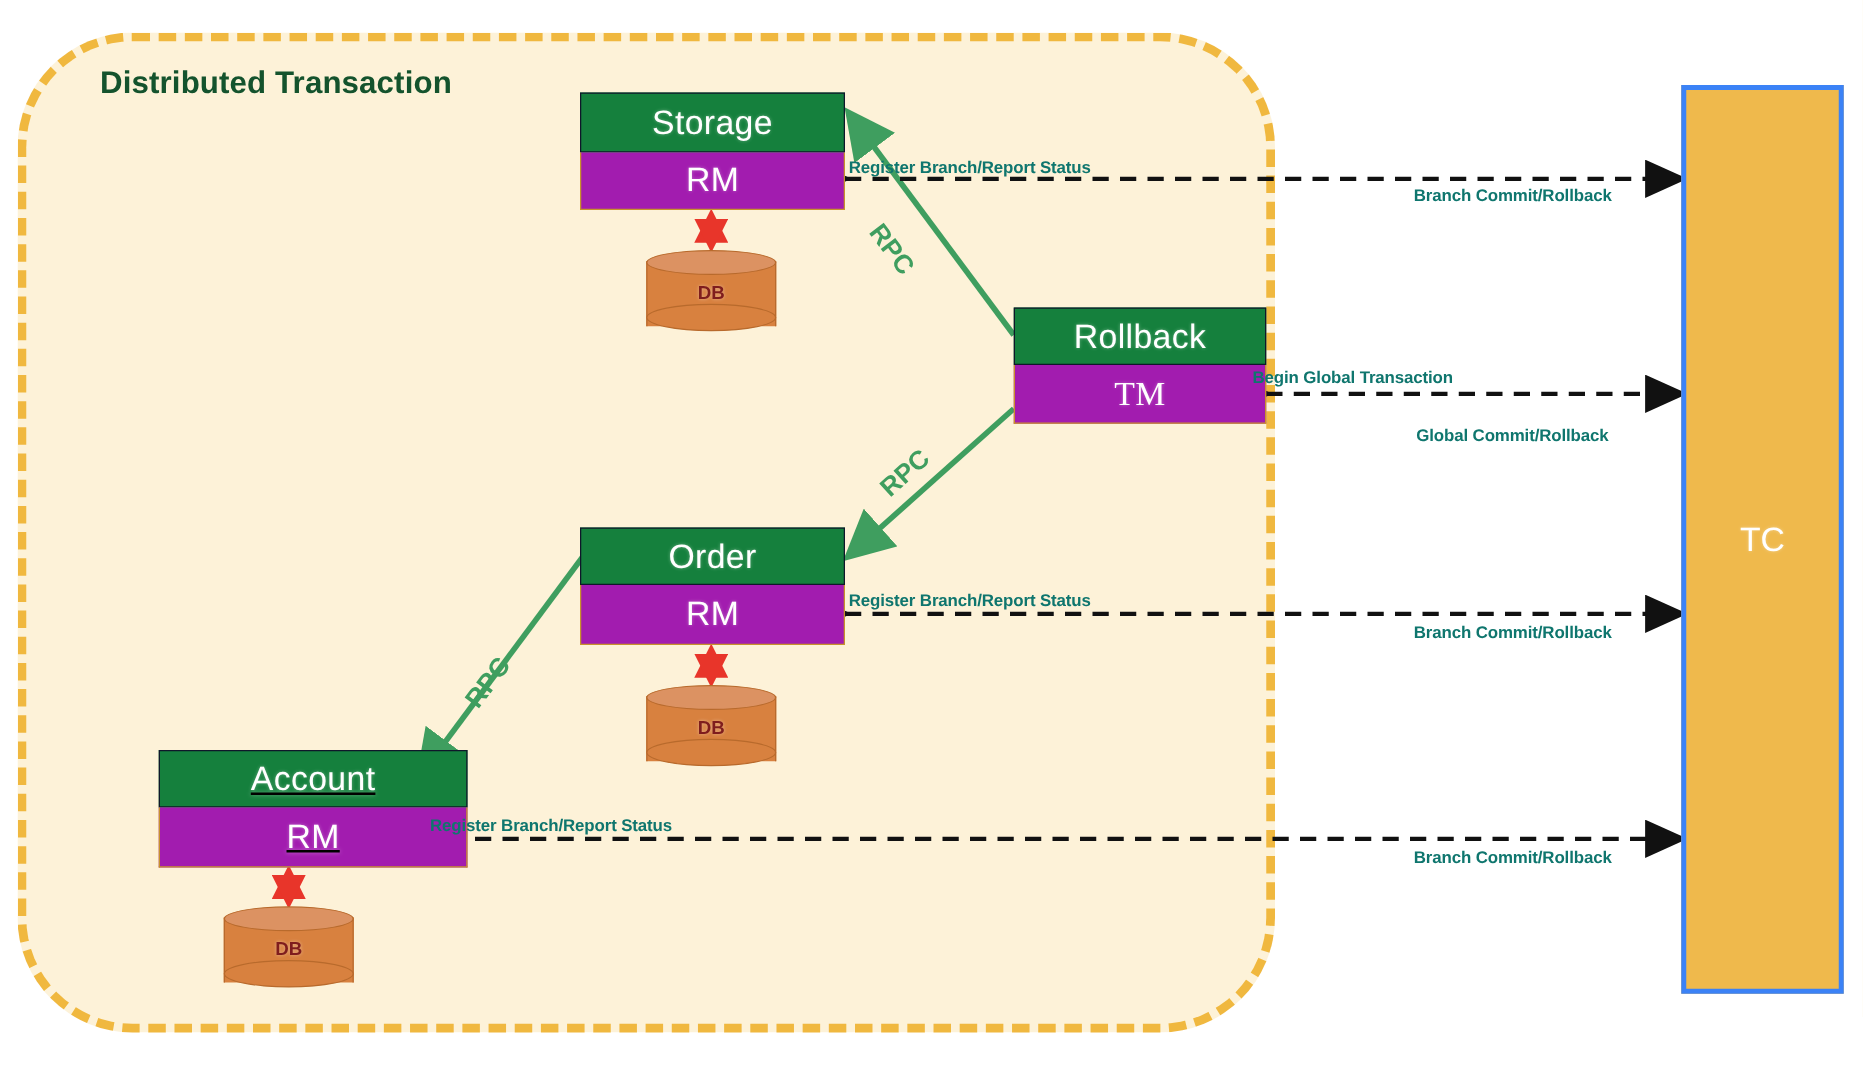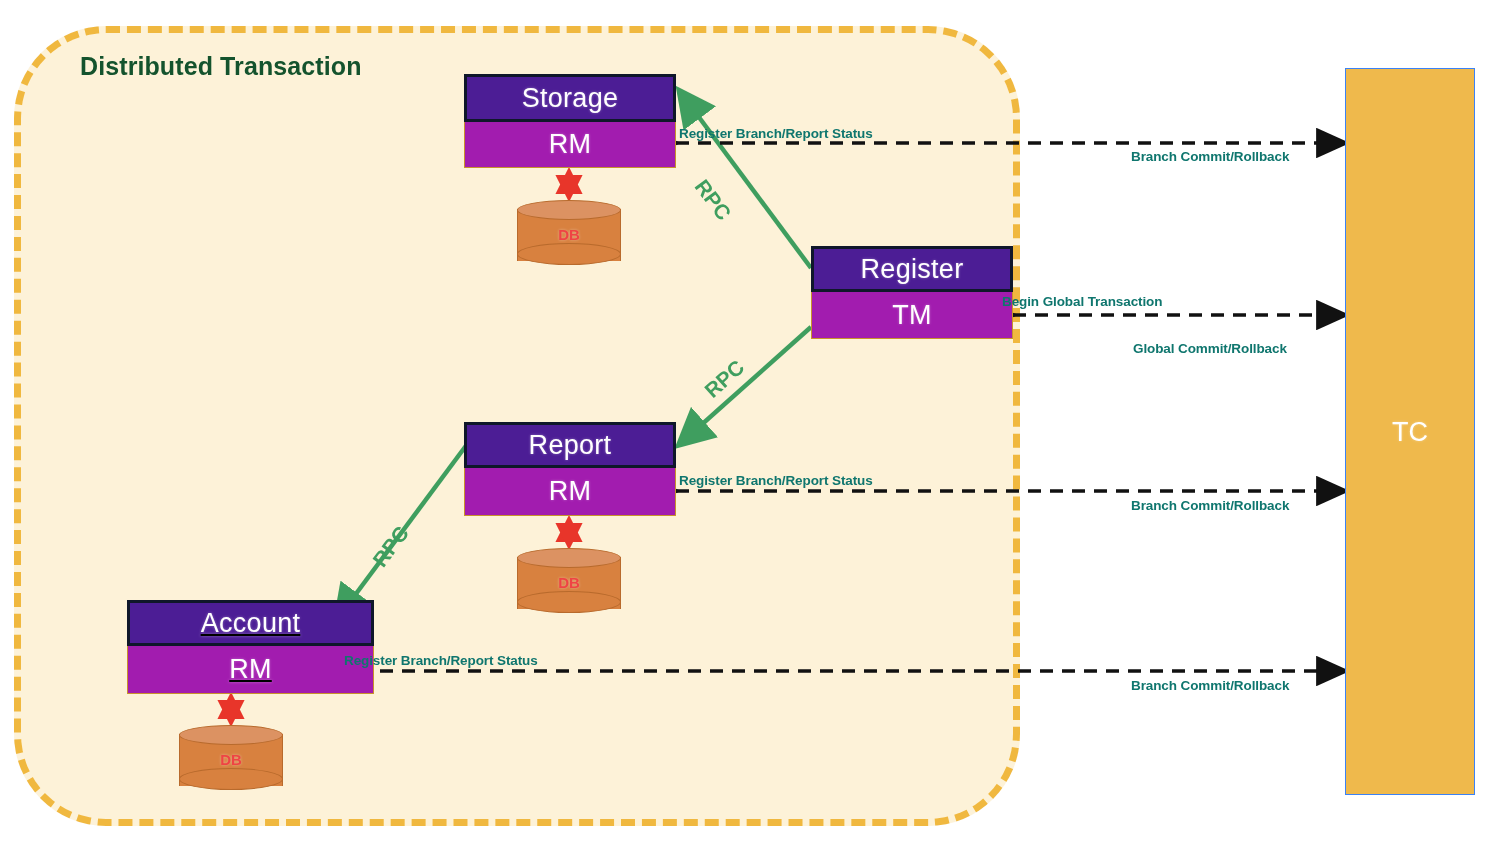--- a/index.html
+++ b/index.html
@@ -46,37 +46,37 @@
     box-sizing: border-box;
     display: flex;
     align-items: center;
     justify-content: center;
     color: #ffffff;
     font-size: 27px;
     letter-spacing: .3px;
     text-shadow: 0 0 3px rgba(255,255,255,.35);
   }
   .card-top {
-    background: #4c1d95;
-    border: 3px solid #0f172a;
+    background: #15803d;
+    border: 1px solid #0f172a;
   }
   .card-bottom {
     background: #a21caf;
     border: 1px solid #c8922c;
     border-top: none;
   }
   
   #tc-box {
     position: absolute;
     left: 1345px;
     top: 68px;
     width: 130px;
     height: 727px;
     background: #efb94c;
-    border: 1px solid #3b82f6;
+    border: 4px solid #3b82f6;
     box-sizing: border-box;
   }
   #tc-label {
     position: absolute;
     width: 100%;
     top: 50%;
     transform: translateY(-50%);
     text-align: center;
     color: #ffffff;
     font-size: 27px;
@@ -113,21 +113,21 @@
     background: #dc9262;
     border: 1px solid #b86a2c;
     border-radius: 50%;
     box-sizing: border-box;
   }
   .db-label {
     position: absolute;
     width: 100%;
     top: 26px;
     text-align: center;
-    color: #ef4444;
+    color: #7f1d1d;
     font-size: 15px;
     font-weight: bold;
     text-shadow: 0 0 3px rgba(255,255,255,.4);
   }
   
   .edge-label {
     position: absolute;
     font-size: 13.5px;
     font-weight: bold;
     color: #0f766e;
@@ -216,26 +216,26 @@
     <div class="card-bottom" style="height:46px;">RM</div>
   </div>
   <div class="db" style="left:517px; top:200px;">
     <div class="db-body"></div>
     <div class="db-bot"></div>
     <div class="db-top"></div>
     <div class="db-label">DB</div>
   </div>
 
   <div class="card" style="left:811px; top:246px; width:202px;">
-    <div class="card-top" style="height:46px;">Register</div>
-    <div class="card-bottom" style="height:47px;">TM</div>
+    <div class="card-top" style="height:46px;">Rollback</div>
+    <div class="card-bottom" style="height:47px;font-family:Liberation Serif, serif;">TM</div>
   </div>
 
   <div class="card" style="left:464px; top:422px; width:212px;">
-    <div class="card-top" style="height:46px;">Report</div>
+    <div class="card-top" style="height:46px;">Order</div>
     <div class="card-bottom" style="height:48px;">RM</div>
   </div>
   <div class="db" style="left:517px; top:548px;">
     <div class="db-body"></div>
     <div class="db-bot"></div>
     <div class="db-top"></div>
     <div class="db-label">DB</div>
   </div>
 
   <div class="card" style="left:127px; top:600px; width:247px;text-decoration:underline;">

